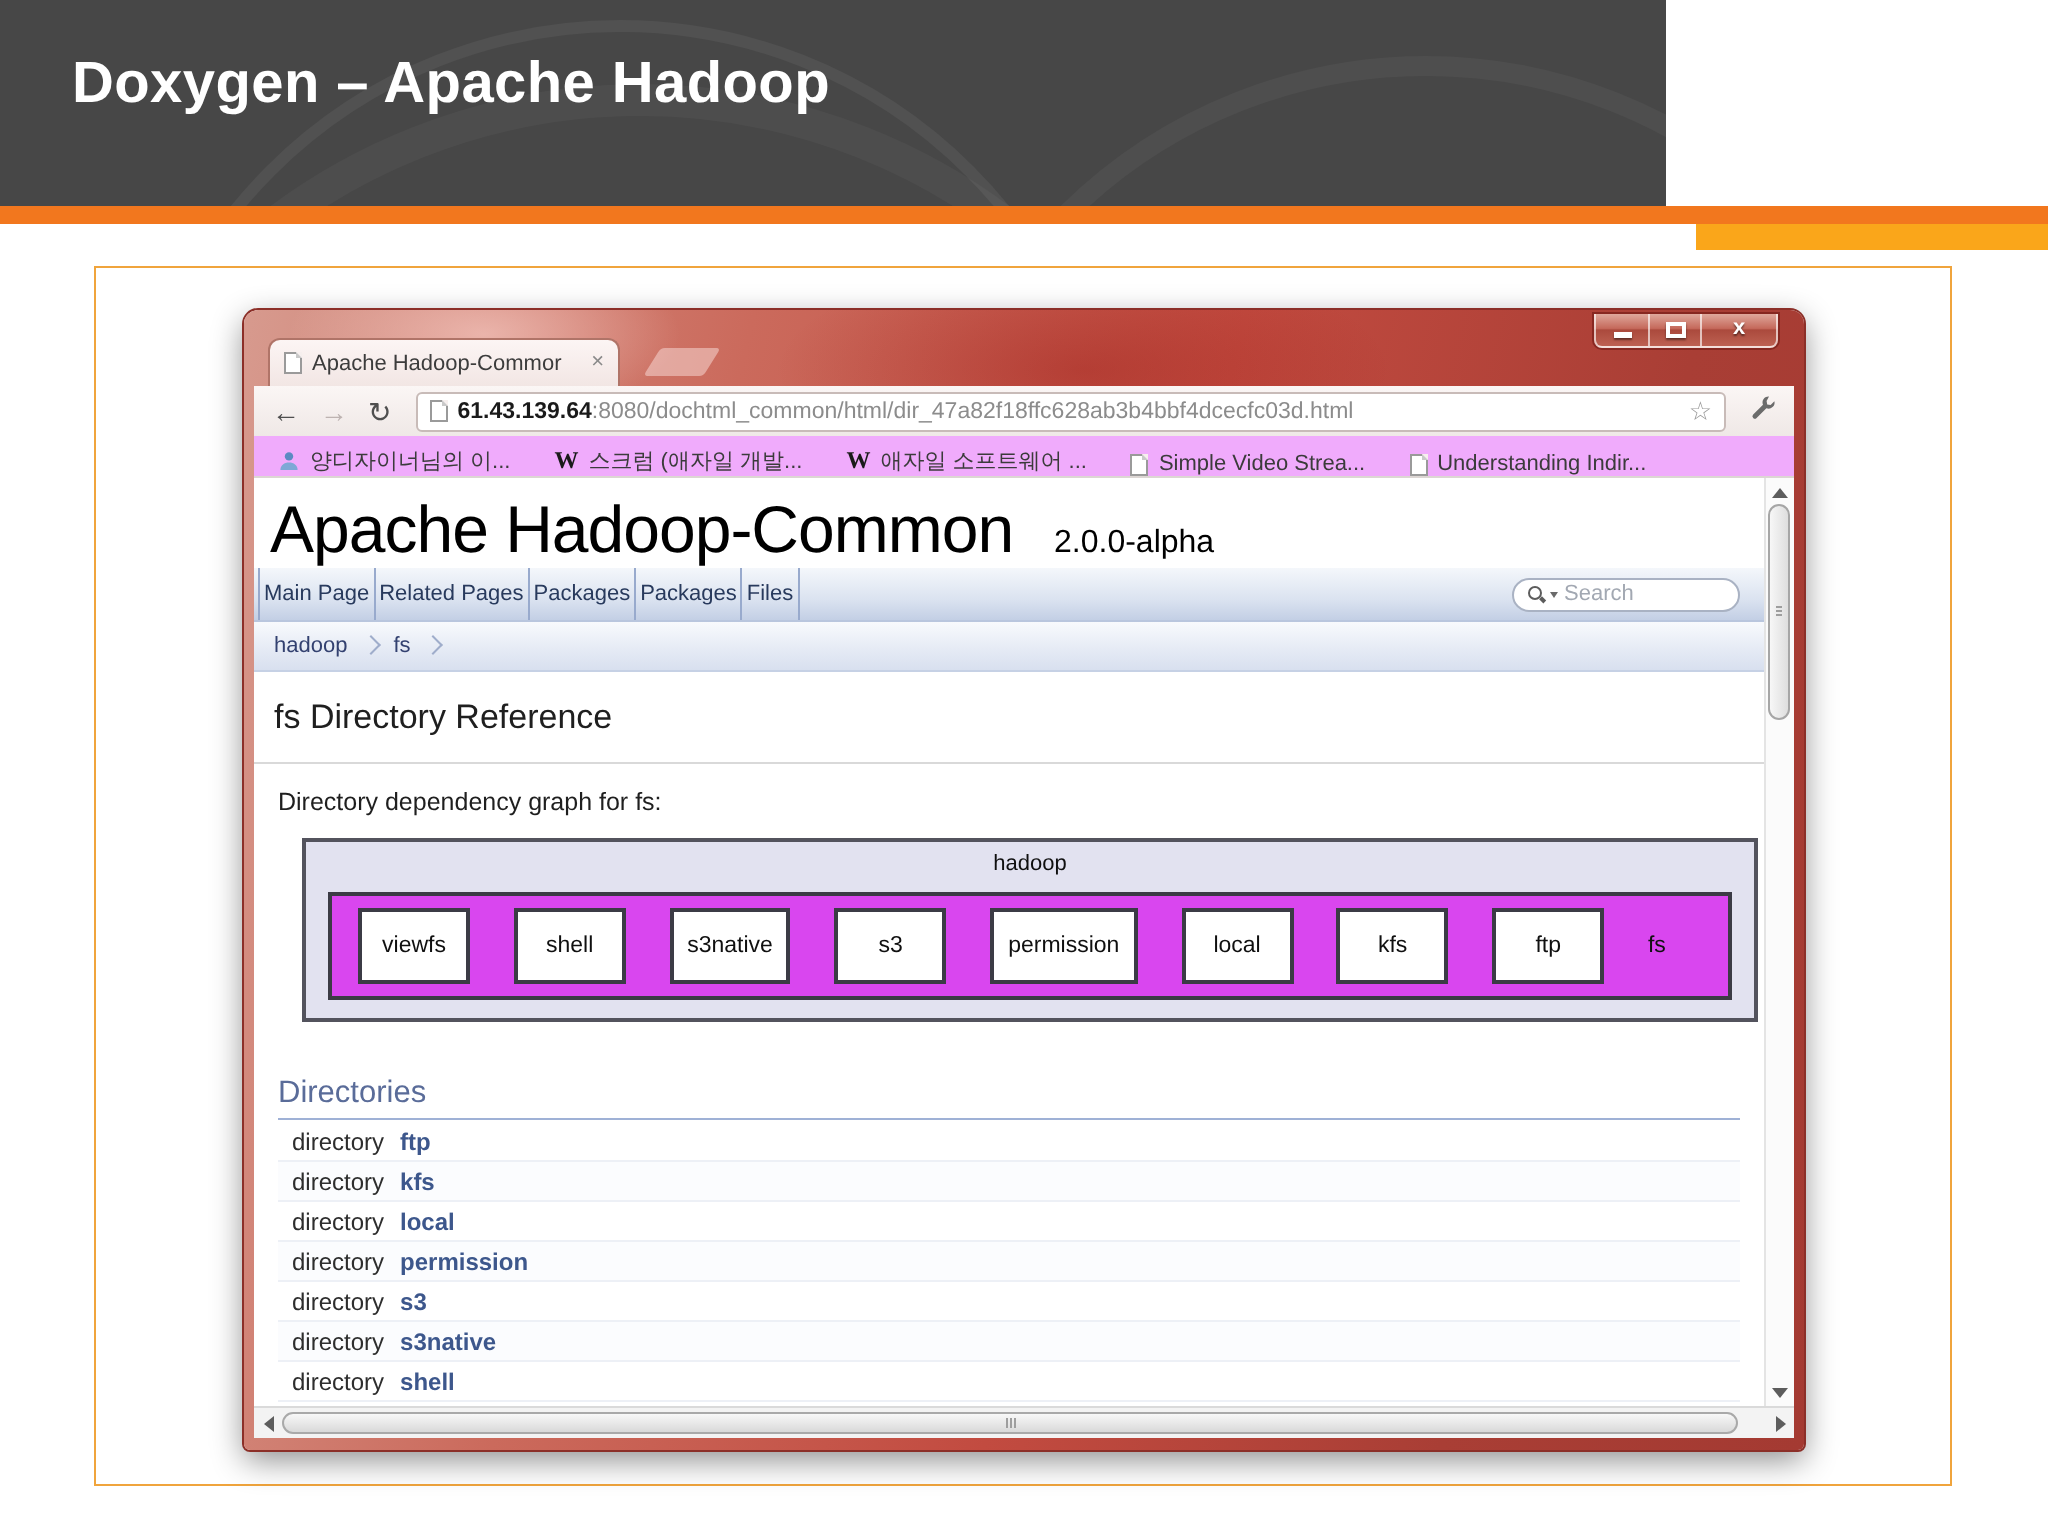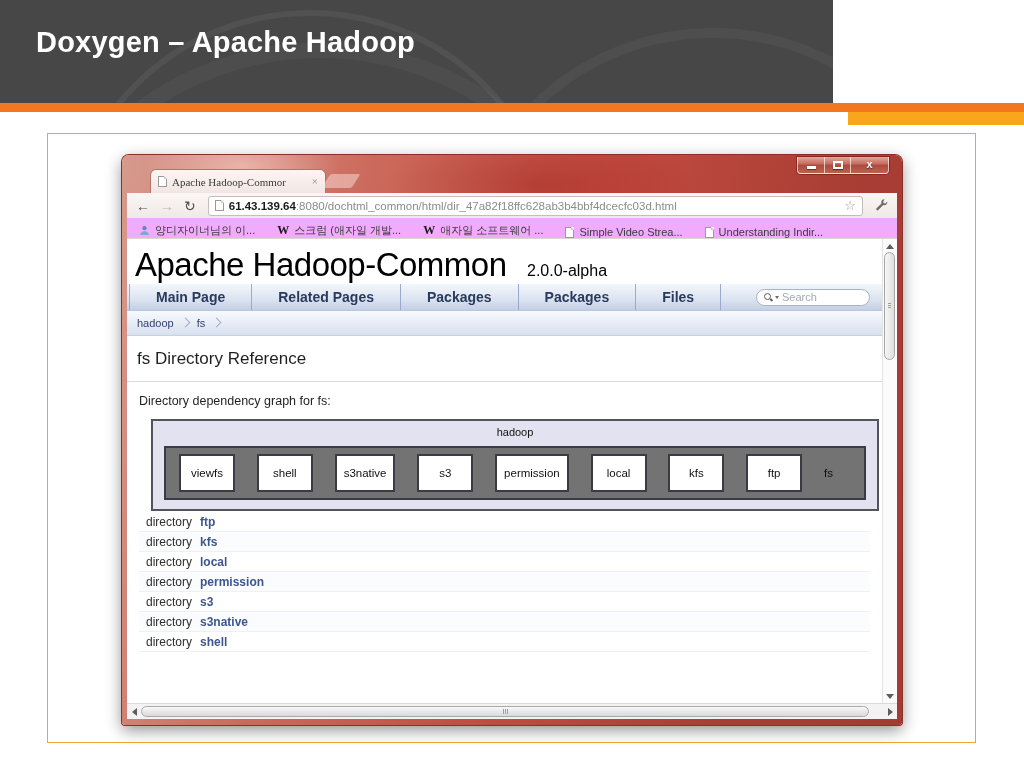--- a/index.html
+++ b/index.html
@@ -29,22 +29,22 @@
   .winbtns { position:absolute; top:2px; right:13px; display:flex; border-radius:0 0 4px 4px; box-shadow:0 0 0 1px rgba(120,30,24,0.7); }
   .winbtn { height:17px; border:1px solid rgba(255,255,255,0.65); border-top:none;
     background:linear-gradient(#dfa89c 0%, #c5695b 45%, #ab4a3d 50%, #bd6152 100%); position:relative; }
   .winbtn.min { width:27px; border-radius:0 0 0 4px; border-right:none; }
   .winbtn.max { width:27px; }
   .winbtn.close { width:38px; border-radius:0 0 4px 0; border-left:none; }
   .winbtn.min i { display:block; width:9px; height:3px; background:#fff; margin:9px auto 0; box-shadow:0 1px 1px rgba(0,0,0,0.45); }
   .winbtn.max i { display:block; width:10px; height:8px; border:2px solid #fff; margin:4px auto 0; box-shadow:0 1px 1px rgba(0,0,0,0.45); }
   .winbtn.close span { display:block; text-align:center; color:#fff; font-weight:bold; font-size:11px; line-height:15px; text-shadow:0 1px 1px rgba(0,0,0,0.5); }
 
-  .tab { position:absolute; left:28px; top:14px; width:176px; height:24px; display:flex; align-items:center; gap:5px;
-    padding:0 7px; background:linear-gradient(#fcf5f4,#f2e6e4); border:1px solid #b07468; border-bottom:none; border-radius:6px 6px 0 0;font-family:Liberation Serif, serif; }
+  .tab { position:absolute; left:12px; top:14px; width:176px; height:24px; display:flex; align-items:center; gap:5px;
+    padding:0 7px; background:linear-gradient(#fcf5f4,#f2e6e4); border:1px solid #b07468; border-bottom:none; border-radius:6px 6px 0 0; }
   .tab-title { flex:1; font-size:11px; color:#3c3c3c; white-space:nowrap; overflow:hidden; }
   .tab-close { font-size:11px; color:#8a8a8a; line-height:1; }
   .newtab { position:absolute; left:204px; top:19px; width:30px; height:14px; background:rgba(255,236,233,0.45); transform:skewX(-32deg); border-radius:2px; }
 
   .docicon { display:inline-block; width:9px; height:11px; background:#fff; border:1px solid #9a9a9a; position:relative; flex:none; }
   .docicon::after { content:""; position:absolute; top:-1px; right:-1px; width:0; height:0;
     border-left:3px solid #c9c9c9; border-top:3px solid #f6efee; }
 
   .window-inner { position:absolute; left:5px; right:5px; top:38px; bottom:6px; display:flex; flex-direction:column; background:#fff; }
 
@@ -89,21 +89,21 @@
     background:repeating-linear-gradient(90deg,#9e9e9e 0 1px, transparent 1px 2px); }
 
   
   .titlearea { padding:7px 8px 0 8px; }
   .projectname { font-size:33px; color:#000; letter-spacing:-0.5px; display:inline; }
   .projectnumber { font-size:16px; color:#000; margin-left:16px; }
   .projectbrief { font-size:12.5px; color:#000; padding:3px 0 5px 0; }
 
   .navrow { height:27px; display:flex; align-items:stretch;
     background:linear-gradient(#f4f7fb 0%, #dbe3f0 60%, #c3cfe5 100%); border-bottom:1px solid #b9c6de; }
-  .navtab { display:flex; align-items:center; padding:0 26px; font-size:14px; font-weight:bold; color:#283A5D;
+  .navtab { display:flex; align-items:center; padding:0 2px; font-size:11px; font-weight:normal; color:#283A5D;
     border-right:1px solid #98aacd; }
   .navtab:first-child { border-left:1px solid #98aacd; margin-left:2px; }
   .searchbox { margin-left:auto; align-self:center; margin-right:12px; width:114px; height:17px; background:#fff;
     border:1px solid #a9b2c3; border-radius:9px; display:flex; align-items:center; gap:3px; padding:0 7px; }
   .mag { position:relative; width:8px; height:8px; flex:none; }
   .mag::before { content:""; position:absolute; left:0; top:0; width:5px; height:5px; border:1.5px solid #5c5c5c; border-radius:50%; }
   .mag::after { content:""; position:absolute; left:6px; top:6px; width:3px; height:1.5px; background:#5c5c5c; transform:rotate(45deg); }
   .mag-caret { width:0; height:0; border-left:2.5px solid transparent; border-right:2.5px solid transparent; border-top:3px solid #6a6a6a; flex:none; }
   .search-input { border:none; outline:none; width:70px; font-size:11px; color:#555; background:transparent; font-family:"Liberation Sans",sans-serif; }
   .search-input::placeholder { color:#a2a8b2; }
@@ -111,21 +111,21 @@
   .breadcrumbrow { height:25px; display:flex; align-items:center; gap:8px; padding-left:10px; font-size:11px; color:#334170;
     background:linear-gradient(#f8fafd 0%, #e6ebf5 55%, #d8e0ef 100%); border-bottom:1px solid #c6d1e5; }
   .crumb-sep { width:7px; height:7px; border-top:1px solid #9fadcb; border-right:1px solid #9fadcb; transform:rotate(45deg); margin-top:-1px; }
 
   .header-sec { font-size:17px; color:#1f1f1f; padding:13px 10px 12px 10px; border-bottom:1px solid #d9d9d9; }
   .main { padding:0 12px; }
   .graph-caption { font-size:12.5px; color:#1f1f1f; margin:12px 0 11px 0; }
 
   .dirgraph { margin-left:12px; width:728px; height:92px; background:#e2e2f0; border:2px solid #53535d; position:relative; }
   .dirgraph-label { text-align:center; font-size:11px; color:#101010; padding-top:5px; }
-  .dirgraph-inner { position:absolute; left:11px; right:11px; top:25px; bottom:9px; background:#737373; border:2px solid #3b3b45;
+  .dirgraph-inner { position:absolute; left:11px; right:11px; top:25px; bottom:9px; background:#d946ef; border:2px solid #3b3b45;
     display:flex; align-items:center; justify-content:space-between; padding:0 13px; }
   .gnode { background:#fff; border:2px solid #3b3b45; min-width:56px; height:38px; display:flex; align-items:center; justify-content:center;
     font-size:11.5px; color:#101010; padding:0 7px; }
   .gnode-plain { font-size:11.5px; color:#101010; padding-right:18px; }
 
   .groupheader { margin-top:27px; font-size:15.5px; color:#5a6c99; padding-bottom:3px; border-bottom:1px solid #9fb1d6; }
   .dirtable { width:100%; border-collapse:collapse; margin-top:1px; font-size:12px; }
   .dirtable tr { border-bottom:1px solid #edf0f6; }
   .dirtable tr:nth-child(even) { background:#fbfcfe; }
   .dirtable td { padding:2.5px 4px; }
@@ -255,20 +255,21 @@
                 <span class="gnode">s3native</span>
                 <span class="gnode">s3</span>
                 <span class="gnode">permission</span>
                 <span class="gnode">local</span>
                 <span class="gnode">kfs</span>
                 <span class="gnode">ftp</span>
                 <span class="gnode-plain">fs</span>
               </div>
             </div>
 
+            <div class="groupheader">Directories</div>
             <table class="dirtable">
               <tbody>
                   <tr>
                     <td class="td-kind">directory</td>
                     <td class="td-name">ftp</td>
                   </tr>
               <tr>
                     <td class="td-kind">directory</td>
                     <td class="td-name">kfs</td>
                   </tr>

